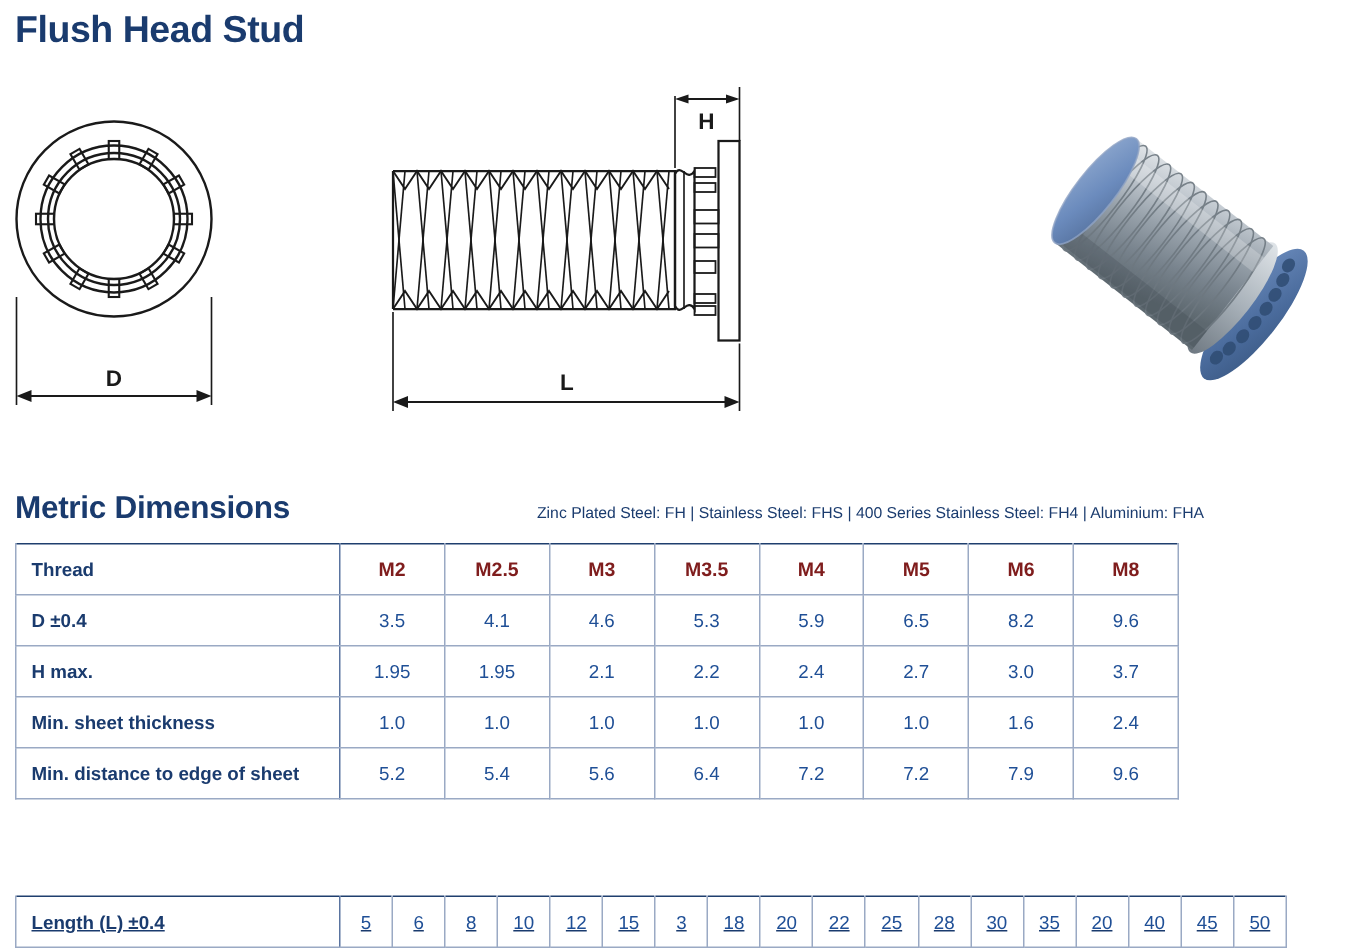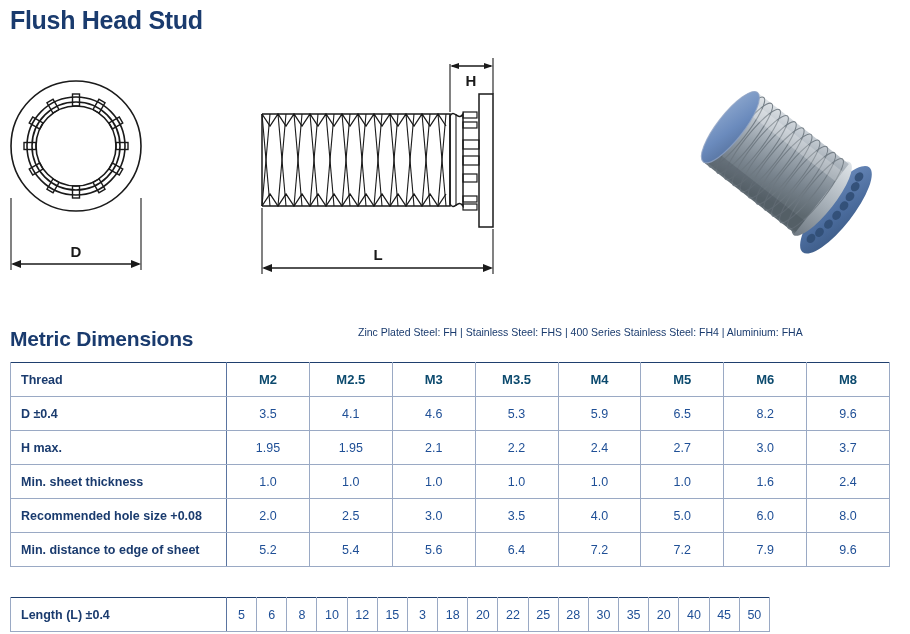--- a/index.html
+++ b/index.html
@@ -66,57 +66,58 @@
     font-size: 21px;
     font-weight: bold;
     color: #1a3b6e;
     letter-spacing: -0.2px;
     white-space: nowrap;
     text-align: center;
   }
   #metric-subtitle {
     position: absolute;
     left: 348px;
-    bottom: 13px;
+    bottom: 3px;
     font-size: 10.5px;
     font-weight: normal;
     color: #1a3b6e;
     white-space: nowrap;
   }
 
   
   .datatable {
     position: absolute;
     border-collapse: collapse;
     table-layout: fixed;
     border: 1px solid #1f3f6e;
     background: #ffffff;
   }
   #dimensions-table {
     left: 10px;
     top: 362px;
-    width: 880px;
+    width: 776px;
   }
   #length-table {
     left: 10px;
     top: 597px;
-    width: 760px;
+    width: 848px;
+    text-decoration: underline;
   }
   .datatable td, .datatable th {
     border: 1px solid #9aa9c4;
     font-size: 12.5px;
     color: #1f4f96;
     text-align: center;
     padding: 0;
     height: 34px;
     font-weight: normal;
   }
   .datatable th {
     font-weight: bold;
-    color: #0c4a6e;
+    color: #7f1d1d;
     font-size: 13px;
   }
   .row-label {
     text-align: left !important;
     padding-left: 10px !important;
     font-weight: bold !important;
     color: #1a3b6e !important;
     font-size: 12.5px !important;
     border-right: 1px solid #5a74a0 !important;
   }
@@ -407,31 +408,20 @@
       <td>1.0</td>
       <td>1.0</td>
       <td>1.0</td>
       <td>1.0</td>
       <td>1.0</td>
       <td>1.0</td>
       <td>1.6</td>
       <td>2.4</td>
     </tr>
     <tr>
-      <td class="row-label">Recommended hole size +0.08</td>
-      <td>2.0</td>
-      <td>2.5</td>
-      <td>3.0</td>
-      <td>3.5</td>
-      <td>4.0</td>
-      <td>5.0</td>
-      <td>6.0</td>
-      <td>8.0</td>
-    </tr>
-    <tr>
       <td class="row-label">Min. distance to edge of sheet</td>
       <td>5.2</td>
       <td>5.4</td>
       <td>5.6</td>
       <td>6.4</td>
       <td>7.2</td>
       <td>7.2</td>
       <td>7.9</td>
       <td>9.6</td>
     </tr>

